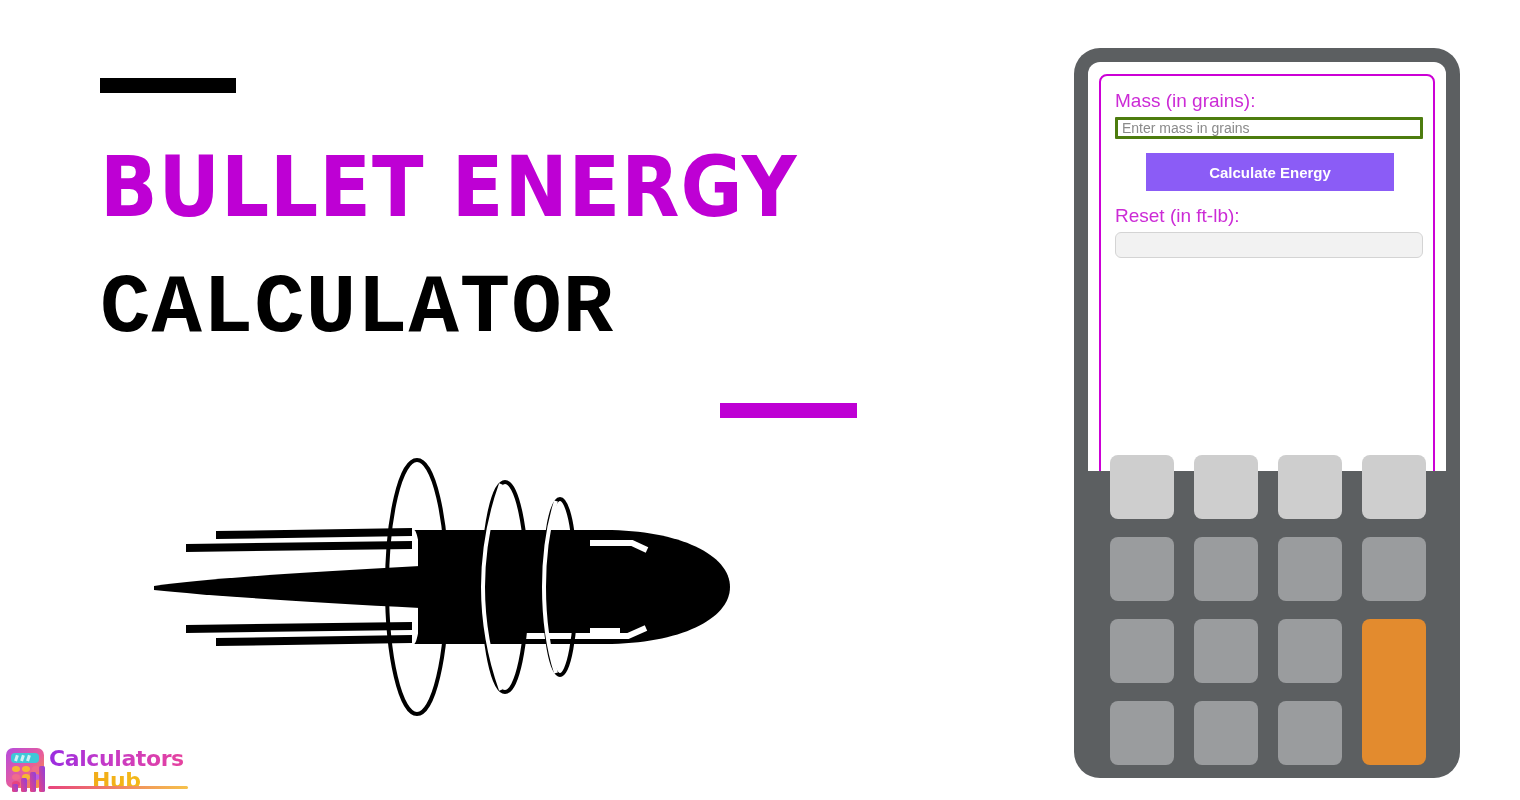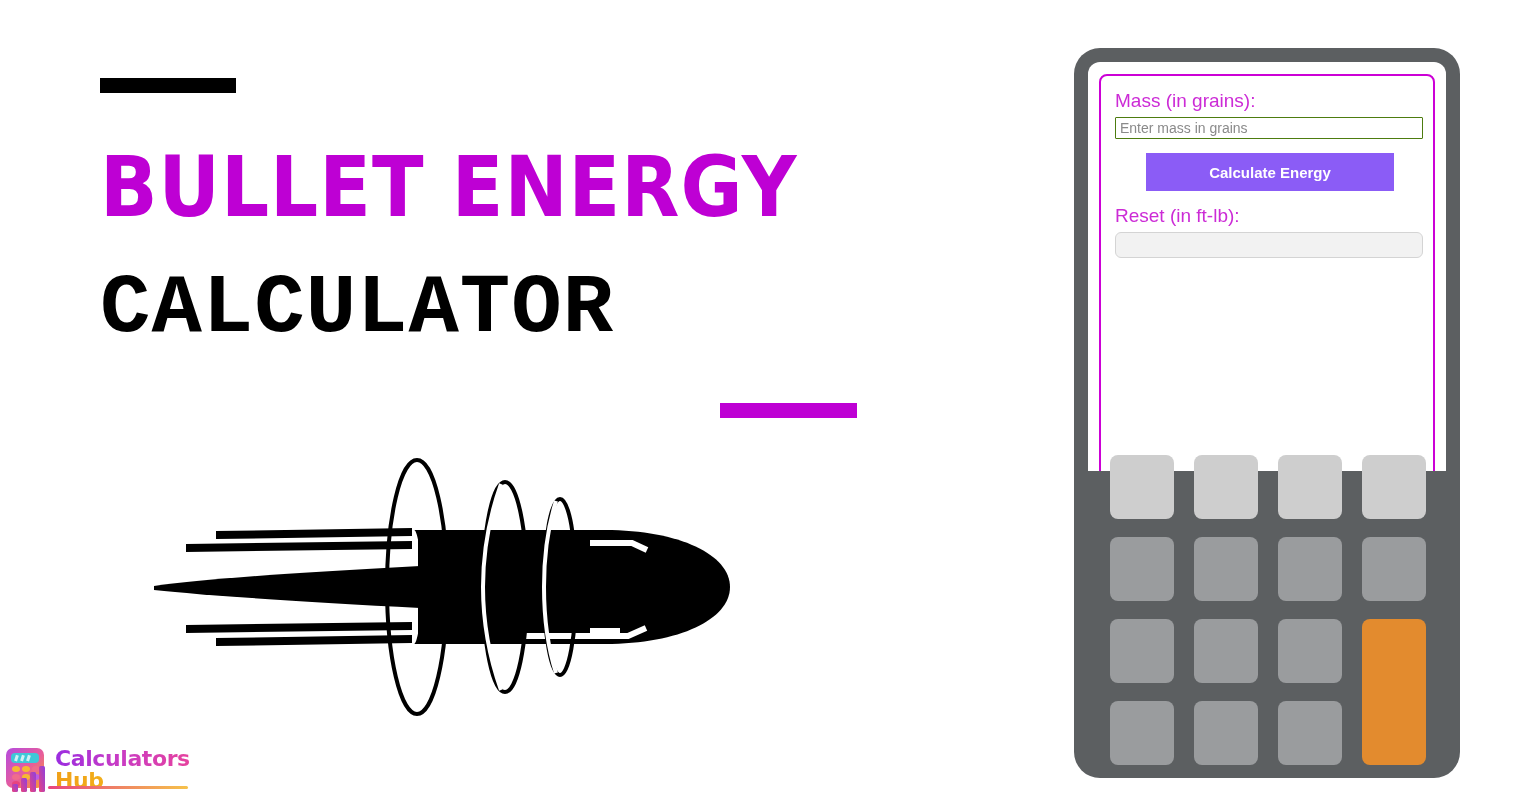--- a/index.html
+++ b/index.html
@@ -89,22 +89,23 @@
     height: 56px;
     display: flex;
     align-items: center;
   }
   #brand-mark {
     width: 44px;
     height: 48px;
     flex: 0 0 44px;
   }
   #brand-words {
-    margin-left: 7px;
+    margin-left: 1px;
     line-height: 1.0;
+    text-align: center;
   }
   .brand-word {
     display: block;
     font-size: 22px;
     font-weight: 700;
     letter-spacing: -0.4px;
     font-family: "DejaVu Sans", sans-serif;
   }
   #brand-word-1 {
     background: linear-gradient(90deg,#9A2CE0 0%, #C73BC6 45%, #E6429E 100%);
@@ -170,21 +171,21 @@
     line-height: 26px;
     font-family: "Liberation Sans", sans-serif;
     margin: 0 0 3px 0;
   }
   .field-label.spaced { margin-top: 12px; }
 
   .text-input {
     display: block;
     width: 308px;
     height: 22px;
-    border: 1px solid #4d7c0f;
+    border: 3px solid #4d7c0f;
     background: #ffffff;
     font-size: 14px;
     font-family: "Liberation Sans", sans-serif;
     color: #222;
     padding: 1px 4px;
     border-radius: 1px;
     outline: none;
   }
   .text-input::placeholder { color: #8a8a8a; opacity: 1; }
 

